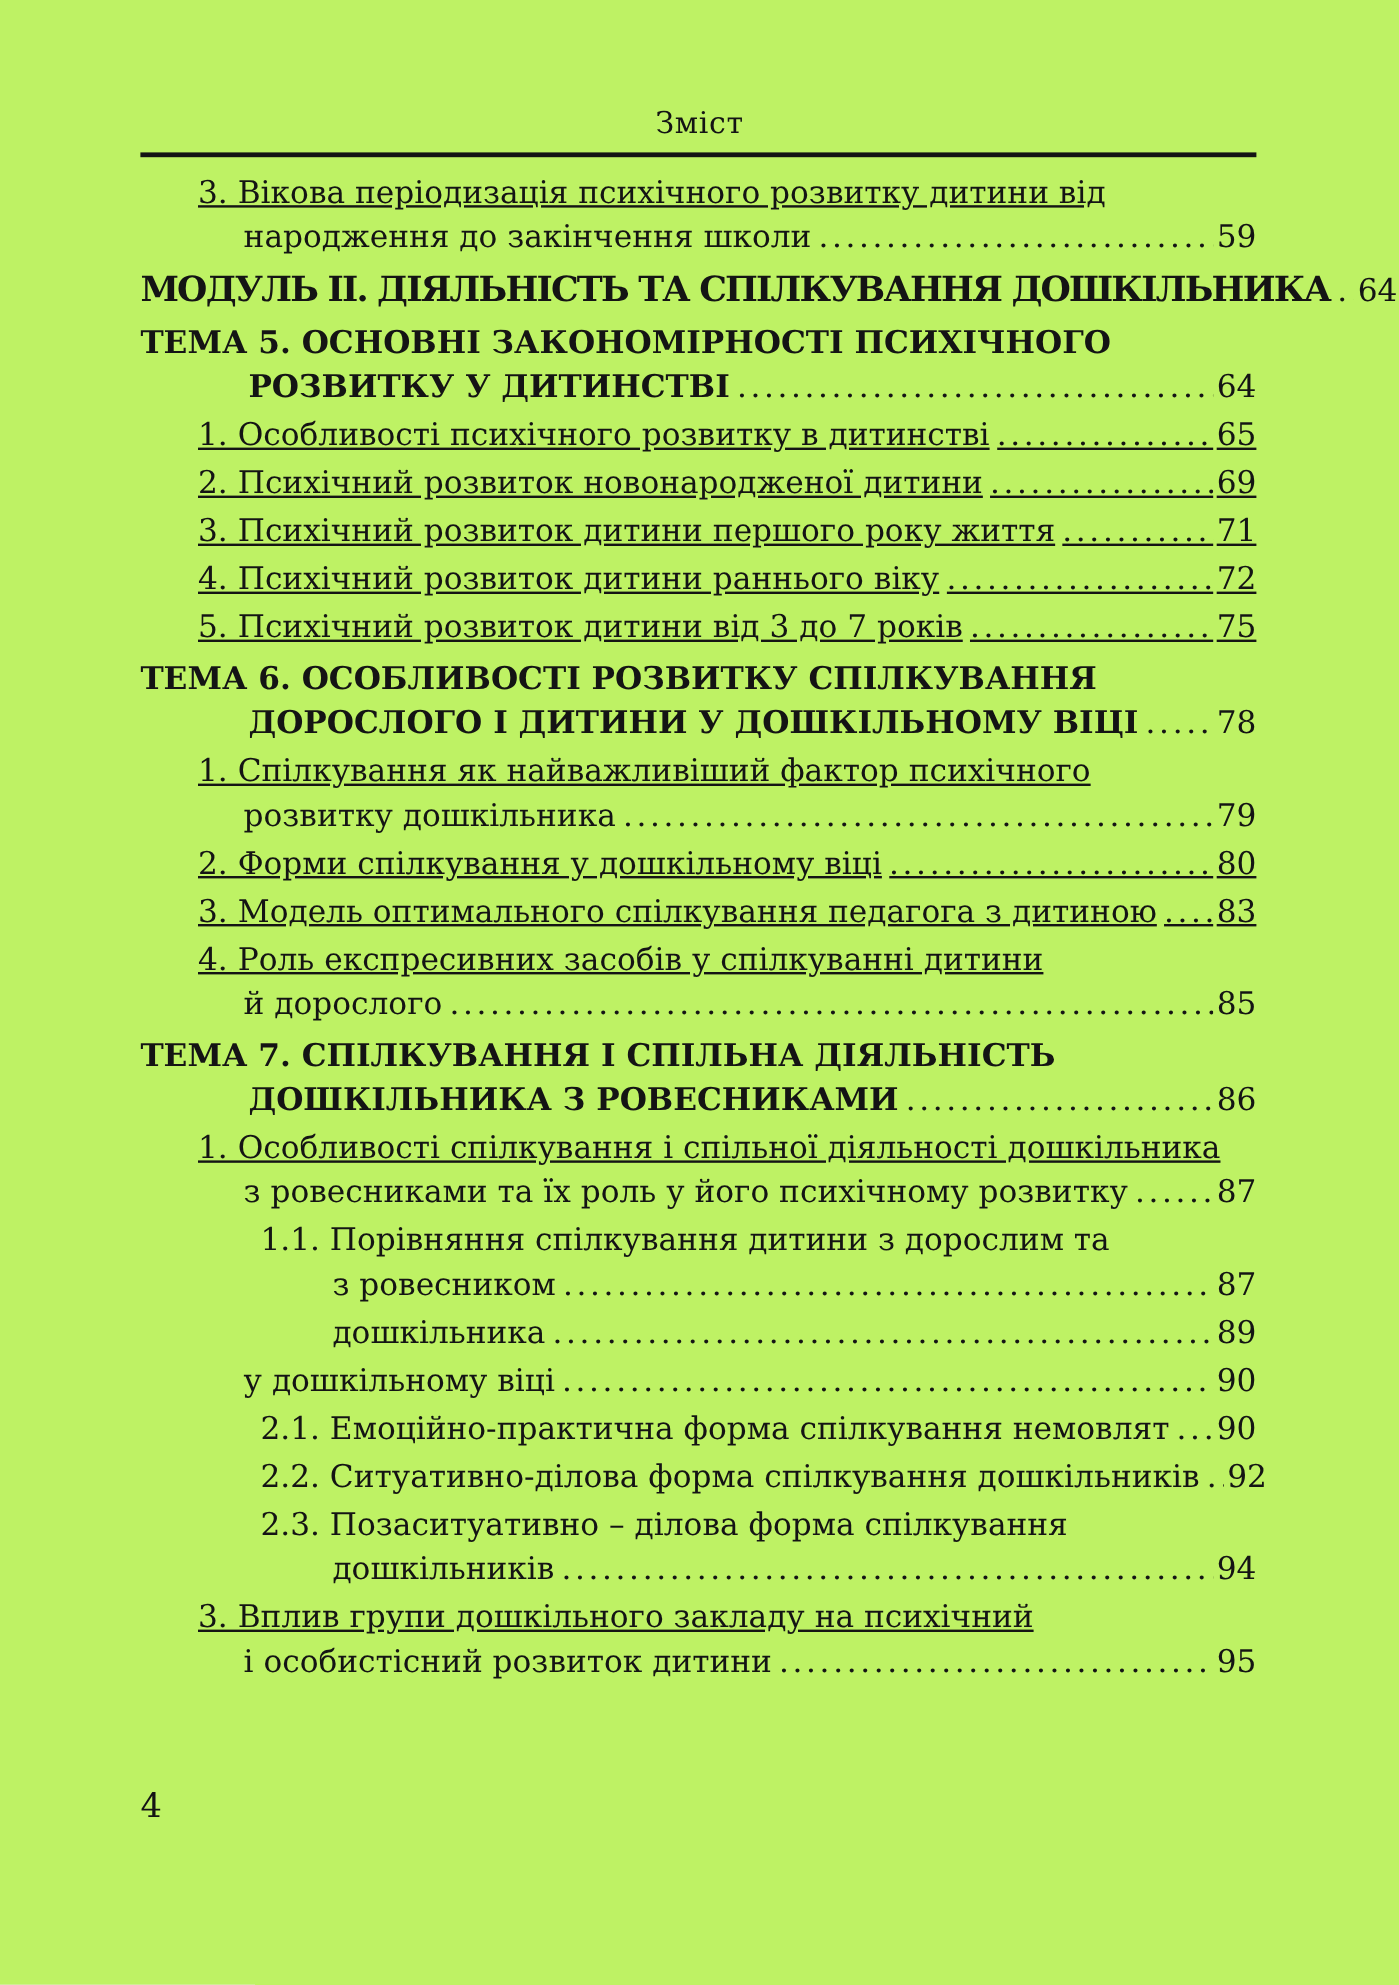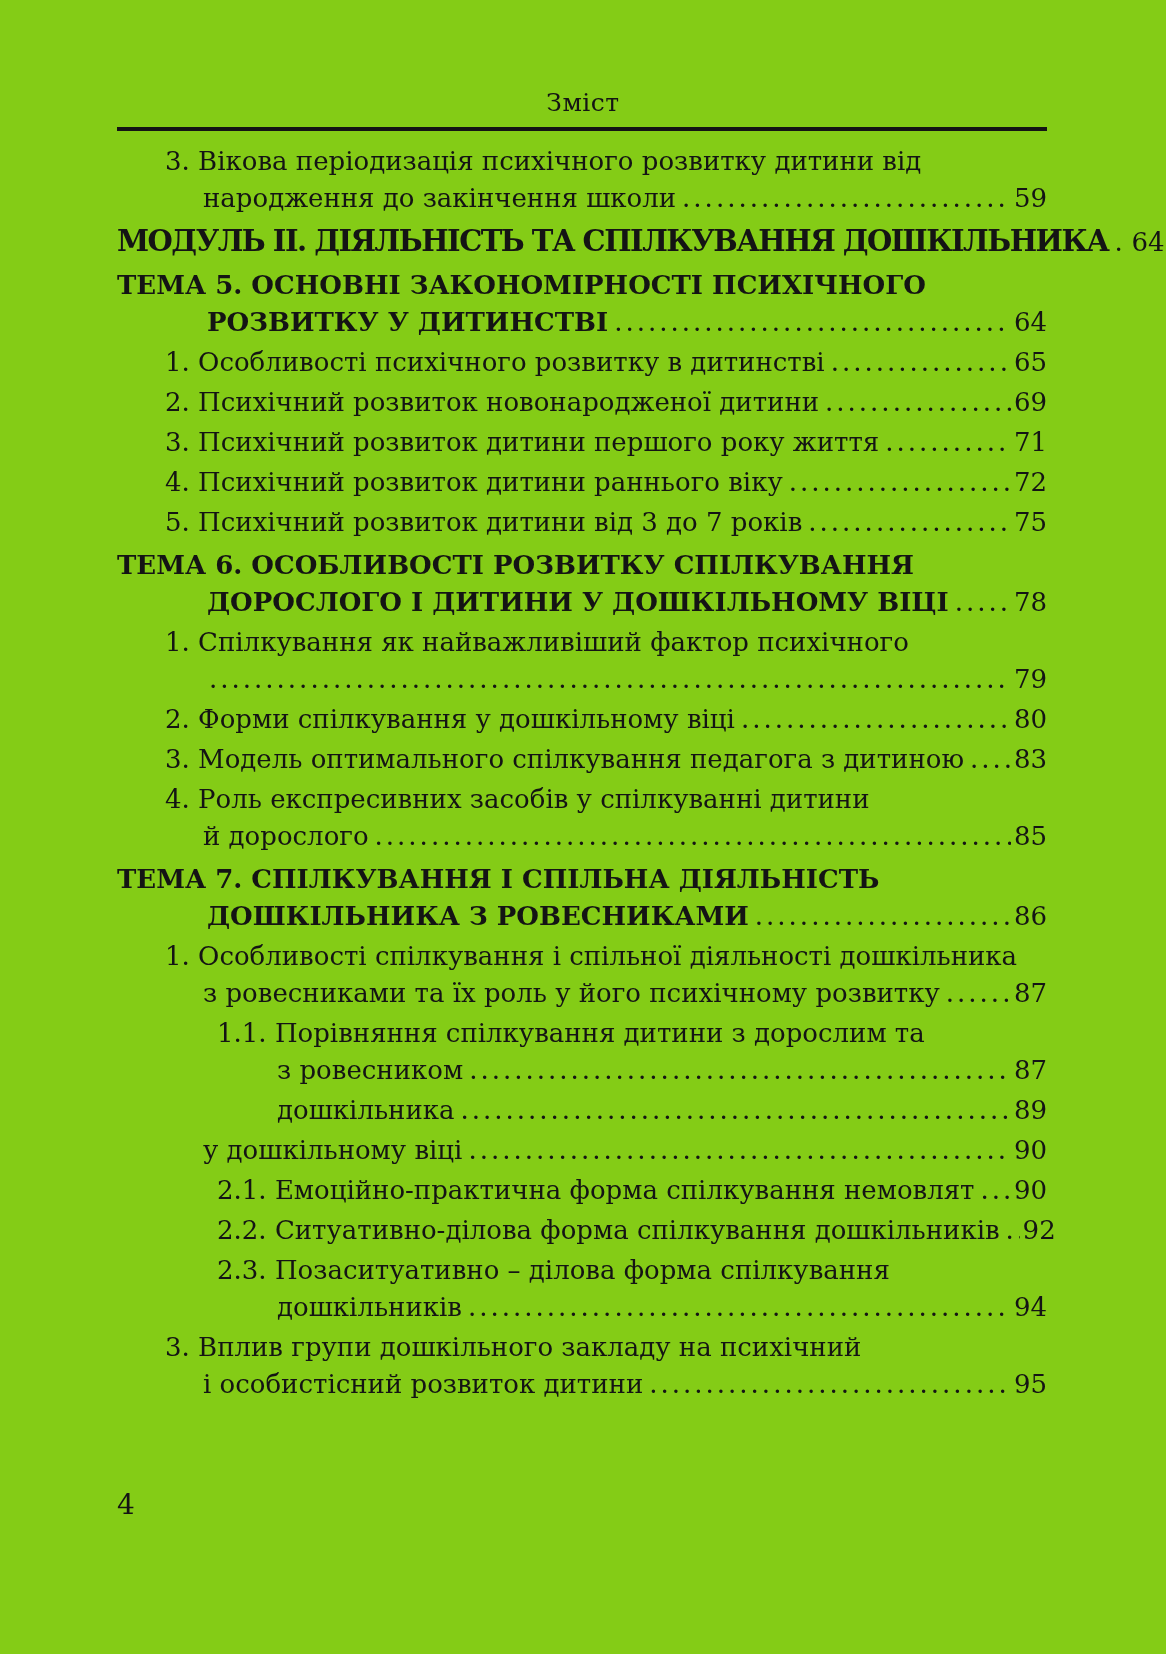--- a/index.html
+++ b/index.html
@@ -1,20 +1,20 @@
 <!DOCTYPE html>
 <html><head>
 <meta charset="utf-8">
 <style>
   html, body { margin: 0; padding: 0; background: #e8e8e8; }
   .page {
     position: relative;
     width: 1166px;
     height: 1654px;
-    background: #84cc16;
+    background: #bef264;
     font-family: "DejaVu Serif", "Liberation Serif", serif;
     color: #141414;
     overflow: hidden;
   }
   .doc-title {
     position: absolute;
     top: 88px;
     left: 0;
     width: 100%;
     text-align: center;
@@ -39,21 +39,21 @@
   .entry:first-child { margin-top: 0; }
   .entry.module, .entry.tema { margin-top: 6px; }
   .line {
     display: flex;
     align-items: baseline;
     line-height: 37px;
     font-size: 26px;
   }
   .text { white-space: nowrap; flex: 0 0 auto; }
   
-  .item .line.l0     { padding-left: 48px; }
+  .item .line.l0     { padding-left: 48px; text-decoration: underline; }
   .item .line.cont   { padding-left: 86px; }
   .subitem .line.l0   { padding-left: 100px; }
   .subitem .line.cont { padding-left: 160px; }
   .tema .line.l0     { padding-left: 0; }
   .tema .line.cont   { padding-left: 90px; }
   .module .line.l0   { padding-left: 0; }
   .module .text, .tema .text { font-weight: 700; }
   .module .text { letter-spacing: -1.5px; font-size: 29px; }
   .leader {
     flex: 1 1 auto;
@@ -151,20 +151,21 @@
           <span class="text">ДОРОСЛОГО І ДИТИНИ У ДОШКІЛЬНОМУ ВІЦІ</span>
           <span class="leader">......................................................................................................................................................</span>
           <span class="pagenum">78</span>
         </div>
       </div>
       <div class="entry item">
         <div class="line l0">
           <span class="text">1. Спілкування як найважливіший фактор психічного</span>
         </div>
         <div class="line cont">
+          <span class="text">розвитку дошкільника</span>
           <span class="leader">......................................................................................................................................................</span>
           <span class="pagenum">79</span>
         </div>
       </div>
       <div class="entry item">
         <div class="line l0">
           <span class="text">2. Форми спілкування у дошкільному віці</span>
           <span class="leader">......................................................................................................................................................</span>
           <span class="pagenum">80</span>
         </div>

